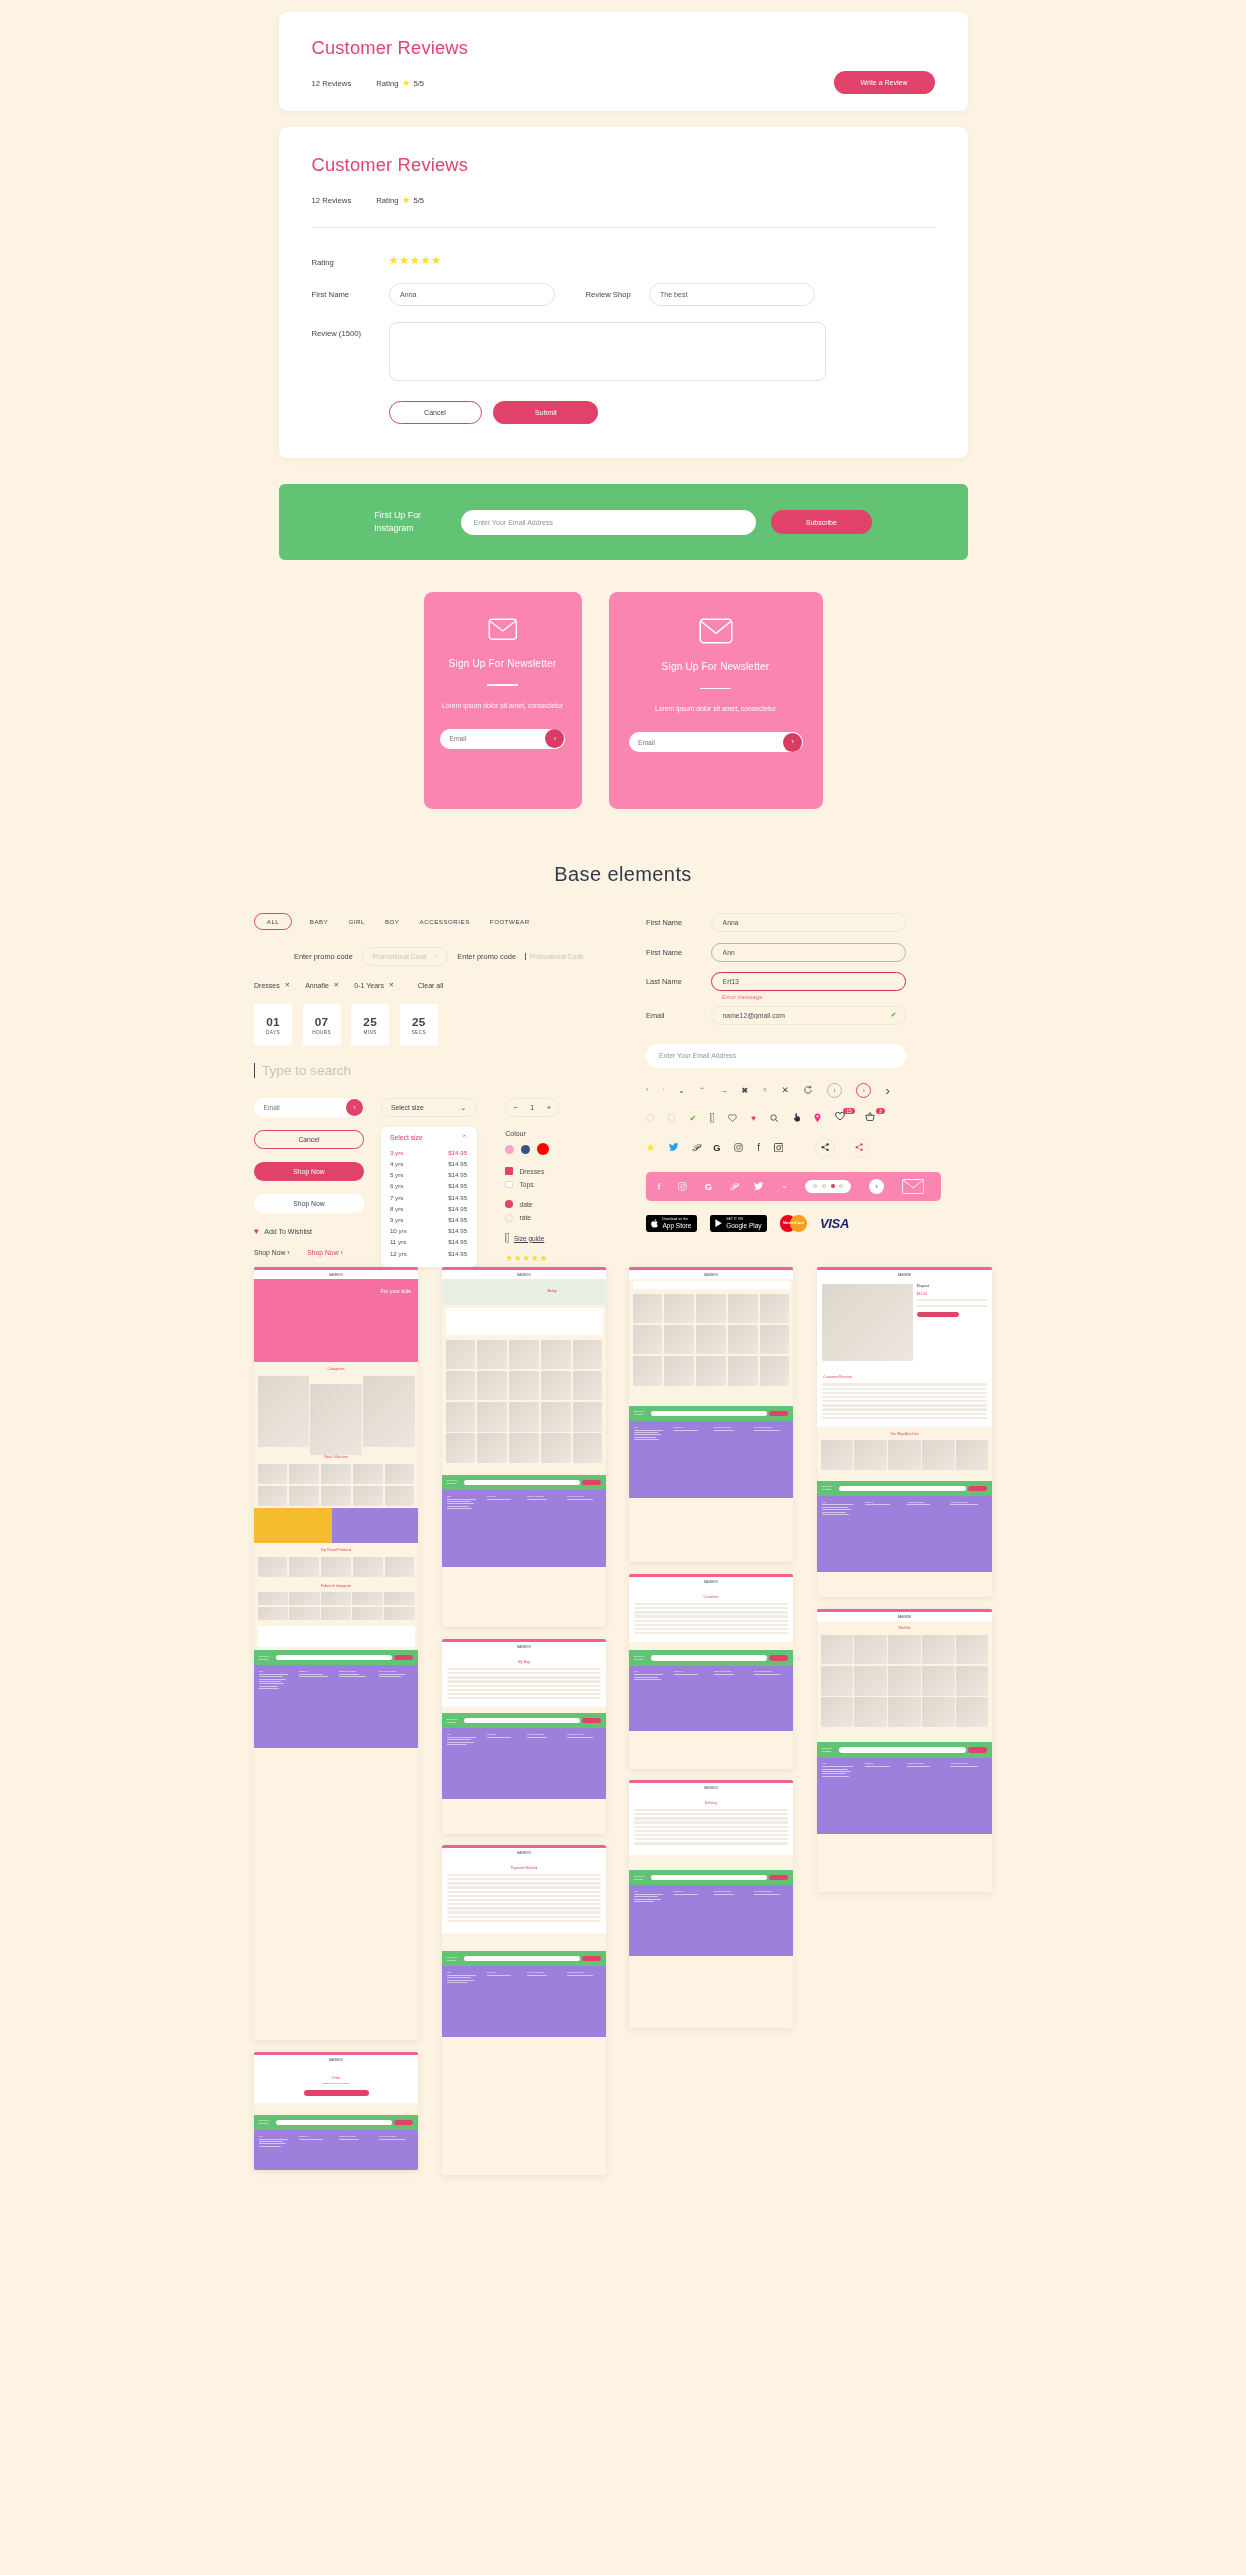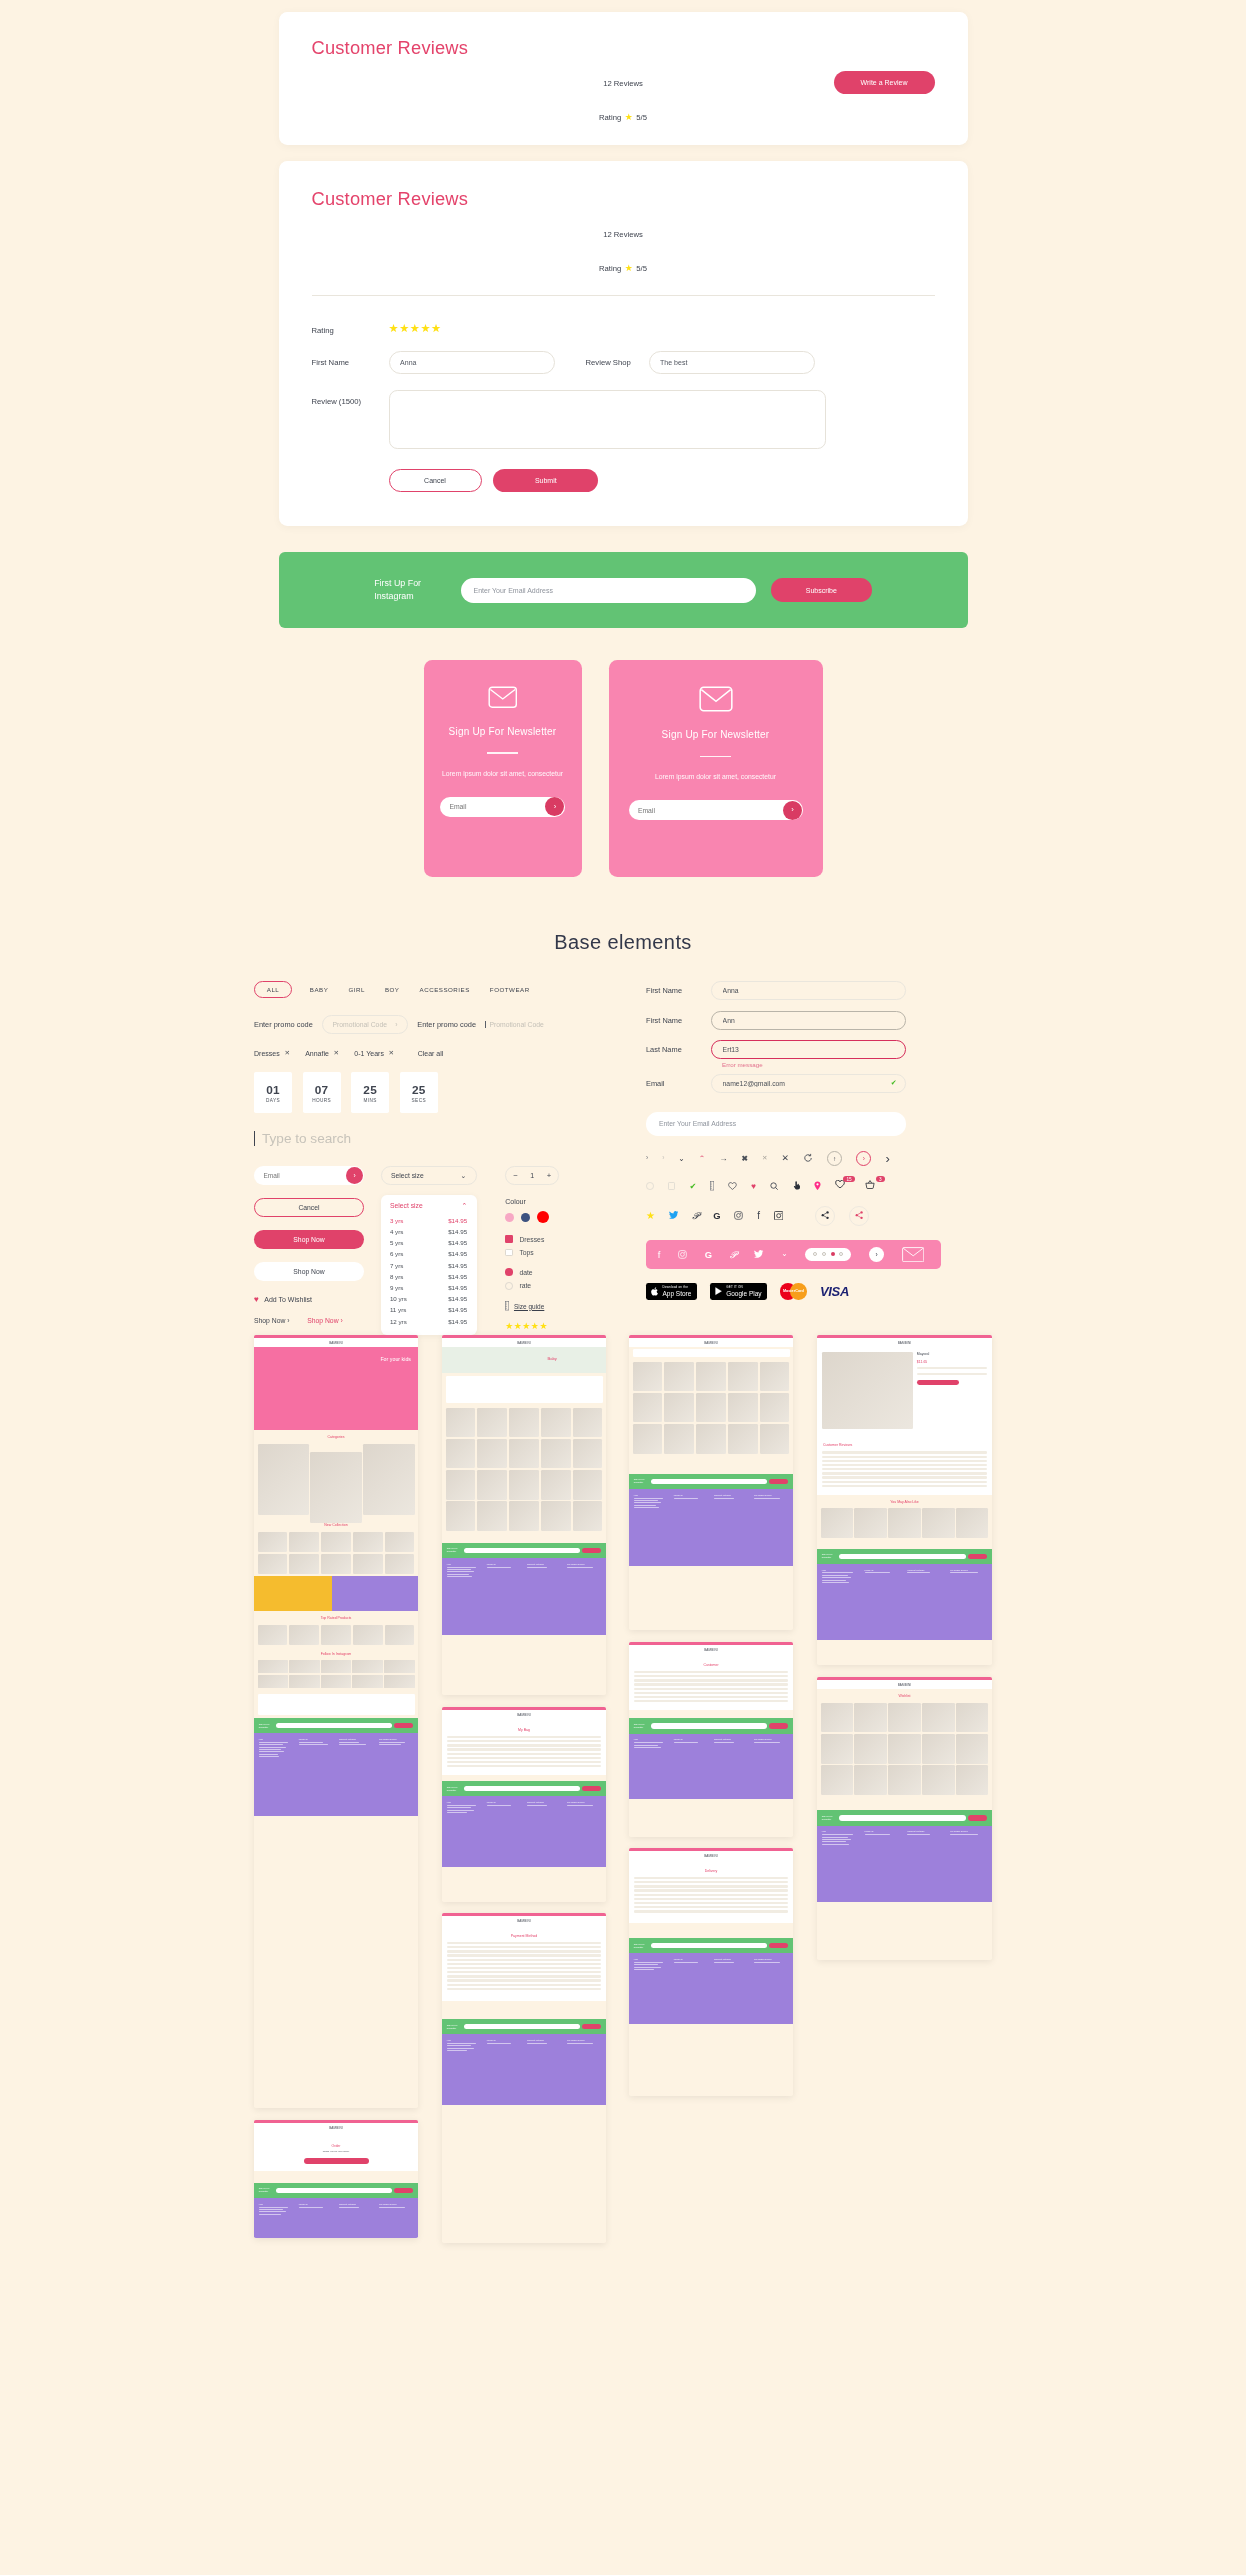--- a/index.html
+++ b/index.html
@@ -26,21 +26,21 @@
     padding: 25px 33px 23.6px;
     position: relative;
   }
   .rev-title {
     color: #e4436b;
     font-size: 18.3px;
     letter-spacing: 0.2px;
     font-weight: 400;
     margin-bottom: 20px;
   }
-  .rev-meta { display: flex; align-items: center; gap: 25px; font-size: 7.7px; color: #3f444f; flex-direction: column; }
+  .rev-meta { display: flex; align-items: center; gap: 25px; font-size: 7.7px; color: #3f444f; }
   .rev-meta .rating-line { display: flex; align-items: center; gap: 3.5px; }
   .star-y { color: #ffe014; font-size: 8.9px; line-height: 1; }
   .btn-write {
     position: absolute; right: 33px; top: 59px;
     background: #e0426a; color: #fff; border: none;
     border-radius: 14px; padding: 8.3px 17.7px; font-size: 7px;
     font-family: "Liberation Sans", sans-serif; cursor: pointer;
     min-width: 101px;
   }
 
@@ -126,21 +126,21 @@
 
   
   .base-wrap { width: 738px; margin: 0 auto; display: flex; gap: 50px; }
   .base-left { width: 342px; }
   .base-right { width: 330px; }
 
   .tabs { display: flex; align-items: center; gap: 15.3px; margin-bottom: 16.5px; }
   .tab { font-size: 6.2px; letter-spacing: 0.5px; color: #3f444f; cursor: pointer; padding: 4.1px 2.4px; }
   .tab.active { border: 0.6px solid #e0426a; border-radius: 9.4px; padding: 4.1px 11.8px; }
 
-  .promo-row { display: flex; align-items: center; gap: 9.4px; margin-bottom: 15.3px; font-size: 7.4px; color: #3f444f; }
+  .promo-row { display: flex; align-items: center; gap: 9.4px; margin-bottom: 15.3px; font-size: 7.4px; color: #3f444f; margin-left: 40px; }
   .promo-pill {
     border: 0.6px solid #eae6dd; border-radius: 10.6px; height: 19px;
     display: flex; align-items: center; gap: 8.3px;
     padding: 0 9.4px; color: #c5c1b8; font-size: 6.8px; cursor: text;
   }
   .promo-flat { color: #c5c1b8; font-size: 6.8px; border-left: 0.6px solid #5a5f68; padding-left: 3px; }
 
   .chips { display: flex; align-items: center; gap: 15.3px; margin-bottom: 15.3px; font-size: 7px; }
   .chip { display: flex; align-items: center; gap: 4.7px; color: #3f444f; cursor: pointer; }
   .chip .xc { color: #4b5058; font-size: 6.5px; }

